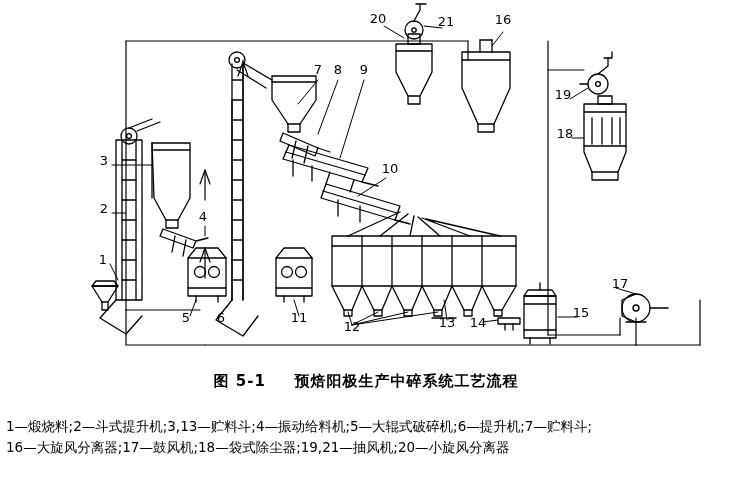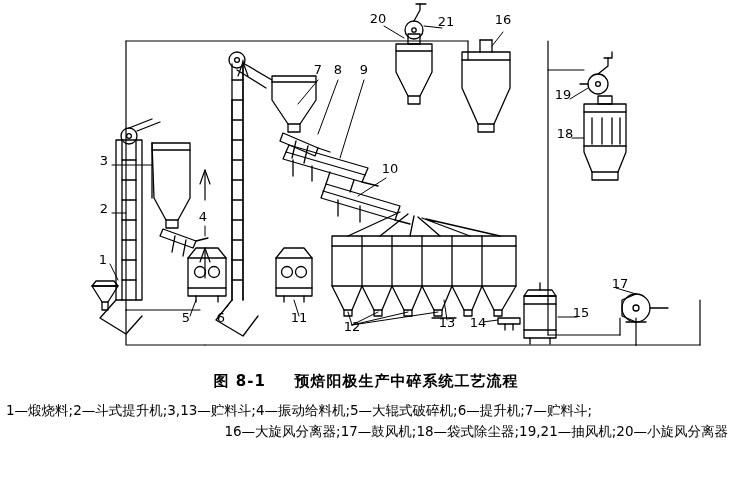--- a/index.html
+++ b/index.html
@@ -32,32 +32,32 @@
     width: 732px;
     text-align: center;
     font-family: "DejaVu Sans", sans-serif;
     font-weight: bold;
     font-size: 15px;
     letter-spacing: 1px;
   }
   .legend {
     position: absolute;
     left: 6px;
-    top: 400px;
+    top: 416px;
     width: 722px;
     font-family: "DejaVu Sans", sans-serif;
     font-size: 13.5px;
     line-height: 21px;
   }
   .legend-line {
     white-space: nowrap;
   }
   .legend-line.l1 { text-align: left; }
   .legend-line.l2 { text-align: left; }
-  .legend-line.l3 { text-align: right; }
+  .legend-line.l3 { text-align: left; }
   text {
     font-family: "DejaVu Sans", sans-serif;
   }
   .num {
     font-size: 13px;
     fill: #000;
   }
 </style>
 </head>
 <body>
@@ -320,21 +320,21 @@
         <text x="620" y="288" class="num" text-anchor="middle">17</text>
         <text x="565" y="138" class="num" text-anchor="middle">18</text>
         <text x="563" y="99" class="num" text-anchor="middle">19</text>
         <text x="378" y="23" class="num" text-anchor="middle">20</text>
         <text x="446" y="26" class="num" text-anchor="middle">21</text>
       </g>
 </svg>
 </div>
 
 <div class="caption-title">
-  <span>图 8-1</span>
+  <span>图 5-1</span>
   <span style="display:inline-block;width:16px"></span>
   <span>预焙阳极生产中碎系统工艺流程</span>
 </div>
 
 <div class="legend">
   <div class="legend-line l1">1—煅烧料;2—斗式提升机;3,13—贮料斗;4—振动给料机;5—大辊式破碎机;6—提升机;7—贮料斗;</div>
   <div class="legend-line l3">16—大旋风分离器;17—鼓风机;18—袋式除尘器;19,21—抽风机;20—小旋风分离器</div>
 </div>
 
 </body></html>

